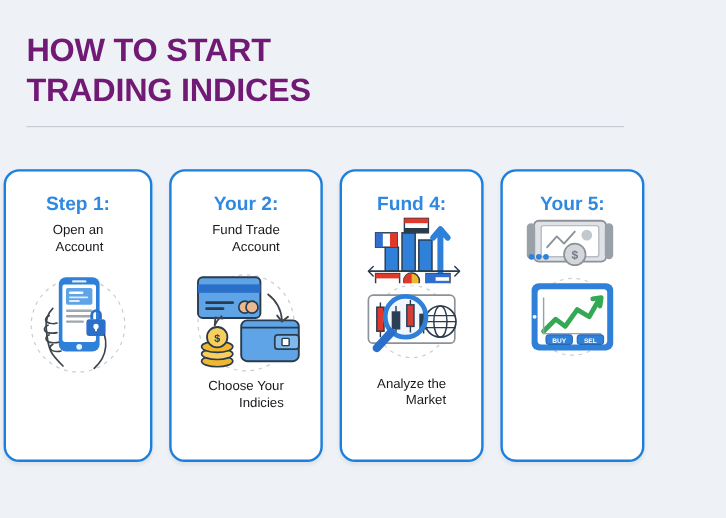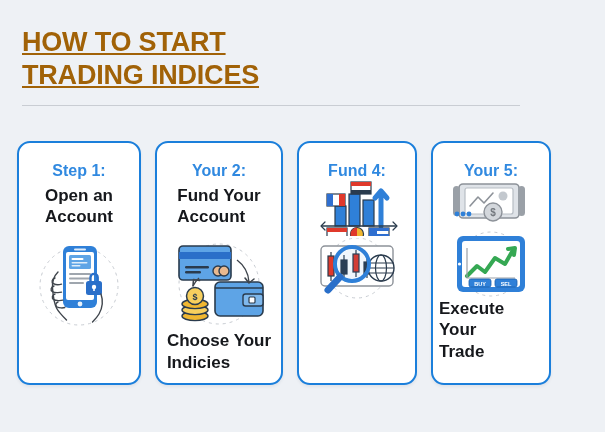--- a/index.html
+++ b/index.html
@@ -20,42 +20,41 @@
   }
 
   
   .header {
     position: absolute;
     left: 22px;
     top: 26px;
     width: 560px;
   }
   .title {
-    color: #a16207;
+    color: #701a75;
     font-size: 27px;
     font-weight: bold;
     line-height: 1.22;
     letter-spacing: -0.2px;
     margin: 0;
     white-space: pre-line;
-    text-decoration: underline;
   }
   .divider {
     position: absolute;
     left: 22px;
     top: 105px;
     width: 498px;
     height: 1px;
     background: #c9cdd3;
   }
 
   
   .cards {
     position: absolute;
-    left: 17px;
+    left: 3px;
     top: 141px;
     width: 472px;
     height: 244px;
     display: flex;
     gap: 14px;
   }
   .card {
     flex: 1 1 0;
     background: #ffffff;
     border: 2.5px solid #1b7fdb;
@@ -71,28 +70,28 @@
   .step-label {
     color: #3089e0;
     font-size: 16px;
     font-weight: bold;
     line-height: 1.1;
     text-align: center;
     margin: 5px 0 0;
   }
   .caption {
     color: #16181c;
-    font-size: 17px;
-    font-weight: bold;
+    font-size: 11px;
+    font-weight: normal;
     line-height: 1.28;
-    text-align: left;
+    text-align: right;
     white-space: pre-line;
   }
   .caption.top { margin-top: 5px; }
-  .caption.bottom { margin-top: auto; margin-bottom: 20px; }
+  .caption.bottom { margin-top: auto; margin-bottom: 32px; }
 
   .art {
     display: flex;
     flex-direction: column;
     align-items: center;
     justify-content: center;
   }
   .art.spacer-top { margin-top: 10px; }
   .art svg { display: block; }
   .art-stack { display:flex; flex-direction:column; align-items:center; gap:2px; }
@@ -141,21 +140,21 @@
           <path d="M30 56 c-3 1 -3.6 4 -1.2 5.6 c2 1.3 7 1.2 9 0.6" fill="#ffffff" stroke="#3f454c" stroke-width="1.4" stroke-linecap="round"></path>
           <path d="M33 64 c-2.6 1 -3 3.6 -0.8 5 c2 1.2 6 1.1 7.6 0.5" fill="#ffffff" stroke="#3f454c" stroke-width="1.4" stroke-linecap="round"></path>
           <path d="M33 34 c-4 4 -6 10 -5.5 16 c0.5 6 1 14 4 20 c2 4 6 8 10 12" fill="none" stroke="#3f454c" stroke-width="1.4" stroke-linecap="round"></path>
           <path d="M76 56 c2 6 1.5 14 -2 20 c-2 3.4 -4.5 6 -6.5 8" fill="none" stroke="#3f454c" stroke-width="1.4" stroke-linecap="round"></path>
         </svg>
       </div>
     </div>
 
     <div class="card">
       <div class="step-label">Your 2:</div>
-      <div class="caption top">Fund Your
+      <div class="caption top">Fund Trade
 Account</div>
       <div class="art spacer-top">
         <svg width="112" height="92" viewBox="0 0 112 92">
           <circle cx="56" cy="46" r="40" fill="none" stroke="#c8ccd2" stroke-width="1" stroke-dasharray="3 4"></circle>
 
           <rect x="16" y="8" width="52" height="34" rx="4" fill="#5ea4e6" stroke="#2a3b4d" stroke-width="1.6"></rect>
           <rect x="16" y="14" width="52" height="7" fill="#2a6fc9"></rect>
           <rect x="22" y="28" width="24" height="2.4" rx="1.2" fill="#2a3b4d"></rect>
           <rect x="22" y="33" width="16" height="2.4" rx="1.2" fill="#2a3b4d"></rect>
           <circle cx="55" cy="33" r="5" fill="#e9b98f" stroke="#2a3b4d" stroke-width="1.4"></circle>
@@ -247,20 +246,22 @@
             <circle cx="76" cy="30" r="13" fill="#ffffff" stroke="#2a3b4d" stroke-width="1.4"></circle>
             <ellipse cx="76" cy="30" rx="5.5" ry="13" fill="none" stroke="#2a3b4d" stroke-width="1.2"></ellipse>
             <path d="M63.5 25 h25 M63.5 35 h25 M63 30 h26" stroke="#2a3b4d" stroke-width="1.2"></path>
 
             <circle cx="47" cy="26" r="17" fill="none" stroke="#2f80d8" stroke-width="4"></circle>
             <circle cx="47" cy="26" r="14.5" fill="#2f80d8" opacity="0.07"></circle>
             <path d="M35 39 L23 52" stroke="#2a6fc9" stroke-width="7" stroke-linecap="round"></path>
           </svg>
         </div>
       </div>
+      <div class="caption bottom">Analyze the
+Market</div>
     </div>
 
     <div class="card">
       <div class="step-label">Your 5:</div>
       <div class="art-stack spacer-top">
         <div class="art">
           <svg width="100" height="48" viewBox="0 0 100 48">
             <rect x="18" y="4" width="60" height="34" rx="4" fill="#dfe3e8" stroke="#8d9299" stroke-width="1.6"></rect>
             <rect x="24" y="8" width="48" height="26" rx="2" fill="#ffffff" stroke="#b7bdc4" stroke-width="1.2"></rect>
             <path d="M29 26 l8 -9 l6 6 l9 -10" fill="none" stroke="#8d9299" stroke-width="1.6" stroke-linecap="round" stroke-linejoin="round"></path>
@@ -289,18 +290,16 @@
               <rect x="30" y="49" width="22" height="8" rx="2" fill="#2f80d8" stroke="#1b5fae" stroke-width="0.8"></rect>
               <text x="41" y="55.5" font-size="5.5" font-family="'Liberation Sans',sans-serif" font-weight="bold" fill="#ffffff" text-anchor="middle">BUY</text>
             </g>
             <g>
               <rect x="56" y="49" width="22" height="8" rx="2" fill="#2f80d8" stroke="#1b5fae" stroke-width="0.8"></rect>
               <text x="67" y="55.5" font-size="5.5" font-family="'Liberation Sans',sans-serif" font-weight="bold" fill="#ffffff" text-anchor="middle">SEL</text>
             </g>
           </svg>
         </div>
       </div>
-      <div class="caption bottom">Execute Your
-Trade</div>
     </div>
 
   </div>
 </div>
 
 </body></html>

